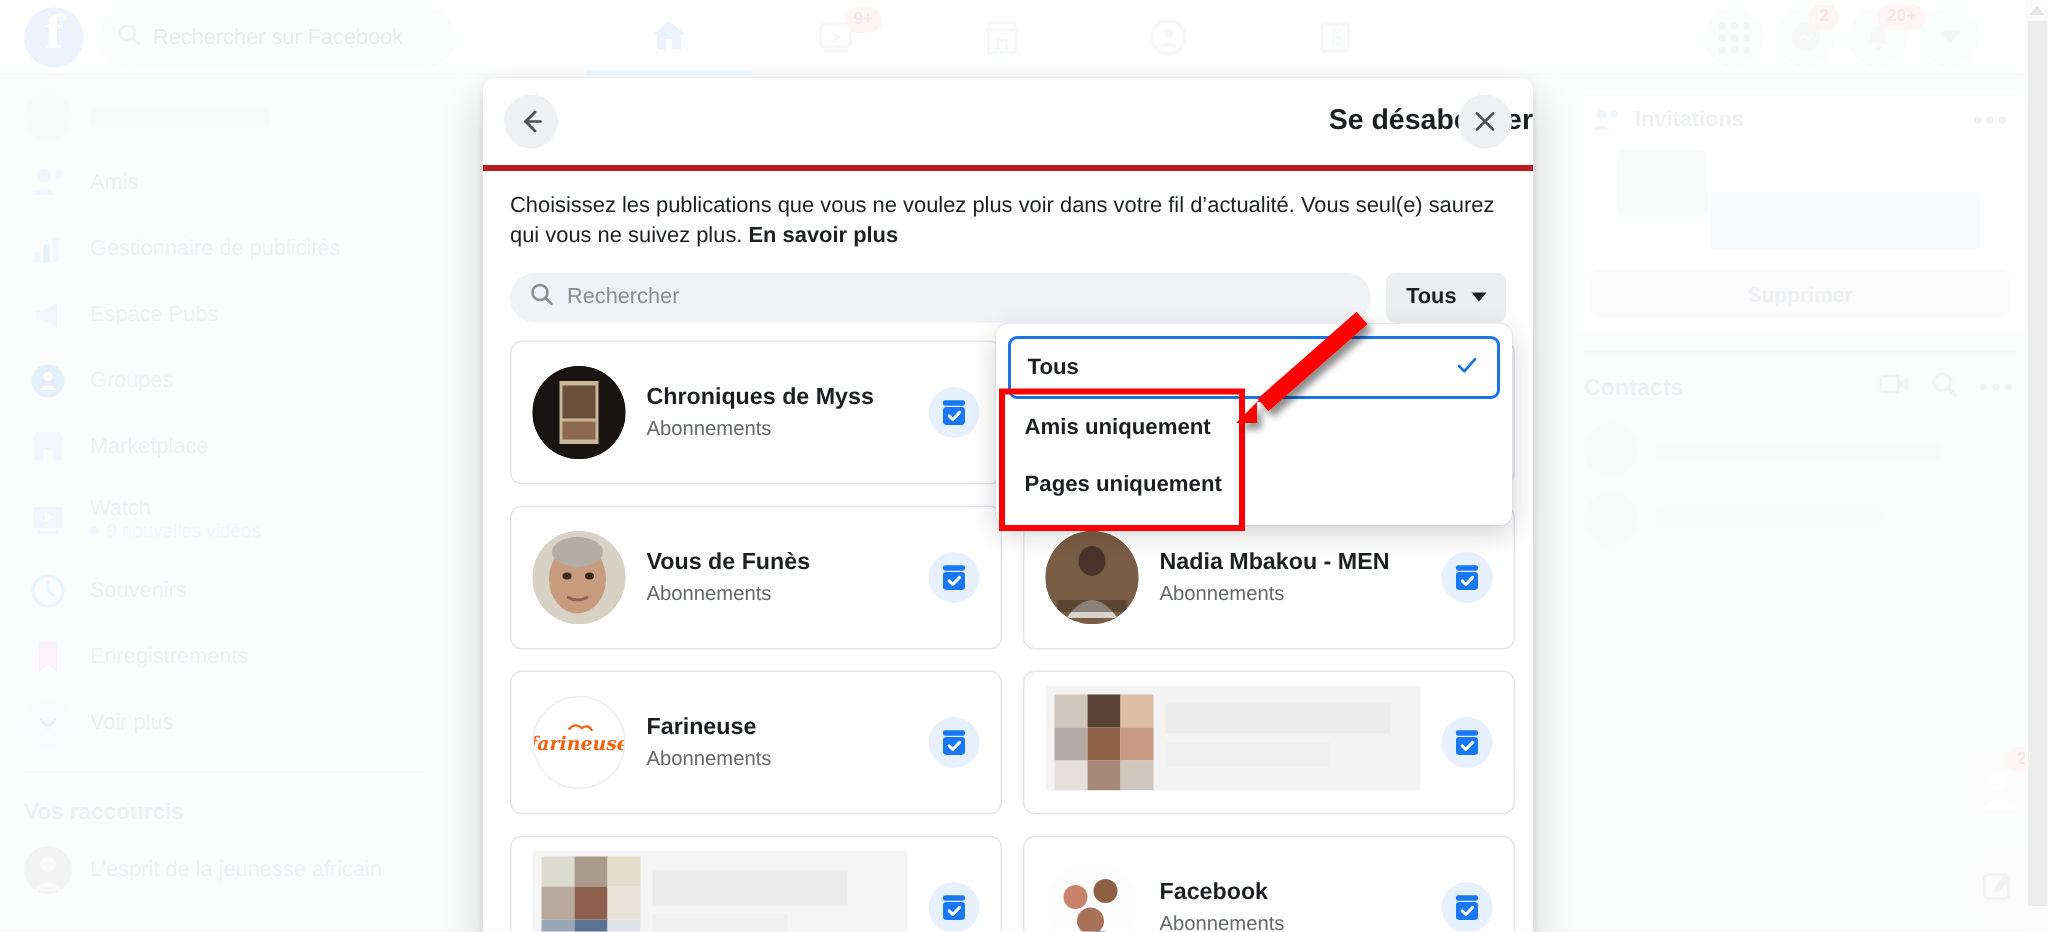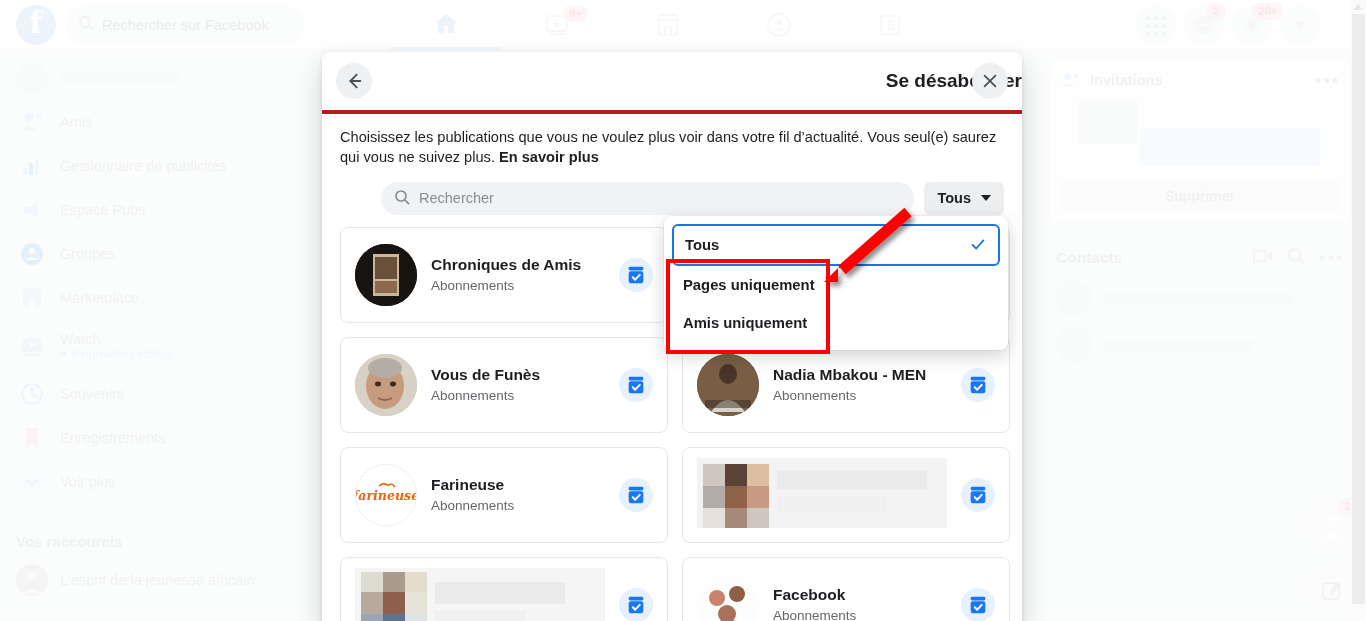--- a/index.html
+++ b/index.html
@@ -95,21 +95,21 @@
     border-bottom: 4px solid #b91c1c; position: relative;
   }
   .modal-title { font-size: 19px; font-weight: bold; color: #1c1e21; }
   .hdr-btn {
     position:absolute; width:36px; height:36px; border-radius:50%;
     background:#eef0f2; display:flex; align-items:center; justify-content:center;
   }
   .modal-desc { padding: 14px 18px 4px; font-size: 14.6px; color:#1c1e21; line-height:1.36; }
   .modal-desc b { font-weight: 700; }
 
-  .filter-row { display:flex; align-items:flex-end; gap:10px; padding: 10px 18px 8px; margin-left: 41px; }
+  .filter-row { display:flex; align-items:flex-end; gap:10px; padding: 10px 18px 8px; }
   .search-pill {
     flex:1; height:33px; border-radius:17px; background:#f0f2f5;
     display:flex; align-items:center; padding:0 13px; color:#8a8d91; font-size:14.5px; gap:9px;
   }
   .tous-btn {
     height:33px; border-radius:6px; background:#eceef0; display:flex;
     align-items:center; gap:10px; padding:0 13px; font-size:14.5px; font-weight:600; color:#1c1e21;
   }
   .caret { width:0;height:0;border-left:5px solid transparent;border-right:5px solid transparent;border-top:6px solid #1c1e21; }
 
@@ -472,21 +472,21 @@
     <div class="list-card">
       <div class="avatar" style="background:#1d1b18;">
         <svg width="62" height="62" viewBox="0 0 62 62">
               <rect width="62" height="62" fill="#171412"></rect>
               <rect x="18" y="10" width="26" height="42" fill="#c9b79a"></rect>
               <rect x="20" y="13" width="22" height="22" fill="#6b4f3a"></rect>
               <rect x="20" y="37" width="22" height="12" fill="#8d6a4d"></rect>
             </svg>
       </div>
       <div class="info">
-        <div class="name">Chroniques de Amis</div>
+        <div class="name">Chroniques de Myss</div>
         <div class="sub">Abonnements</div>
       </div>
       <div class="chk">
         <svg width="22" height="22" viewBox="0 0 24 24">
               <rect x="4" y="3" width="16" height="4" rx="1.6" fill="#1877f2"></rect>
               <rect x="4" y="8" width="16" height="13" rx="2.4" fill="#1877f2"></rect>
               <path d="M8.5 14.5 l2.6 2.6 5-5.2" fill="none" stroke="#fff" stroke-width="2.2" stroke-linecap="round" stroke-linejoin="round"></path>
             </svg>
       </div>
     </div>
@@ -653,24 +653,24 @@
 <div class="dropdown">
   <div class="dd-item sel">
     <span>Tous</span>
     <span>
       <svg width="18" height="18" viewBox="0 0 20 20">
             <path d="M4 11 l4 4 8-9" fill="none" stroke="#1b74e4" stroke-width="2" stroke-linecap="round" stroke-linejoin="round"></path>
           </svg>
     </span>
   </div>
   <div class="dd-item">
+    <span>Amis uniquement</span>
+  </div>
+  <div class="dd-item">
     <span>Pages uniquement</span>
-  </div>
-  <div class="dd-item">
-    <span>Amis uniquement</span>
   </div>
 </div>
 
 <div class="redbox"></div>
 <svg class="redarrow" viewBox="0 0 130 90">
   <defs>
     <filter id="ashadow" x="-50%" y="-50%" width="200%" height="200%">
       <feDropShadow dx="3" dy="4" stdDeviation="2.5" flood-color="#000" flood-opacity="0.45"></feDropShadow>
     </filter>
   </defs>

